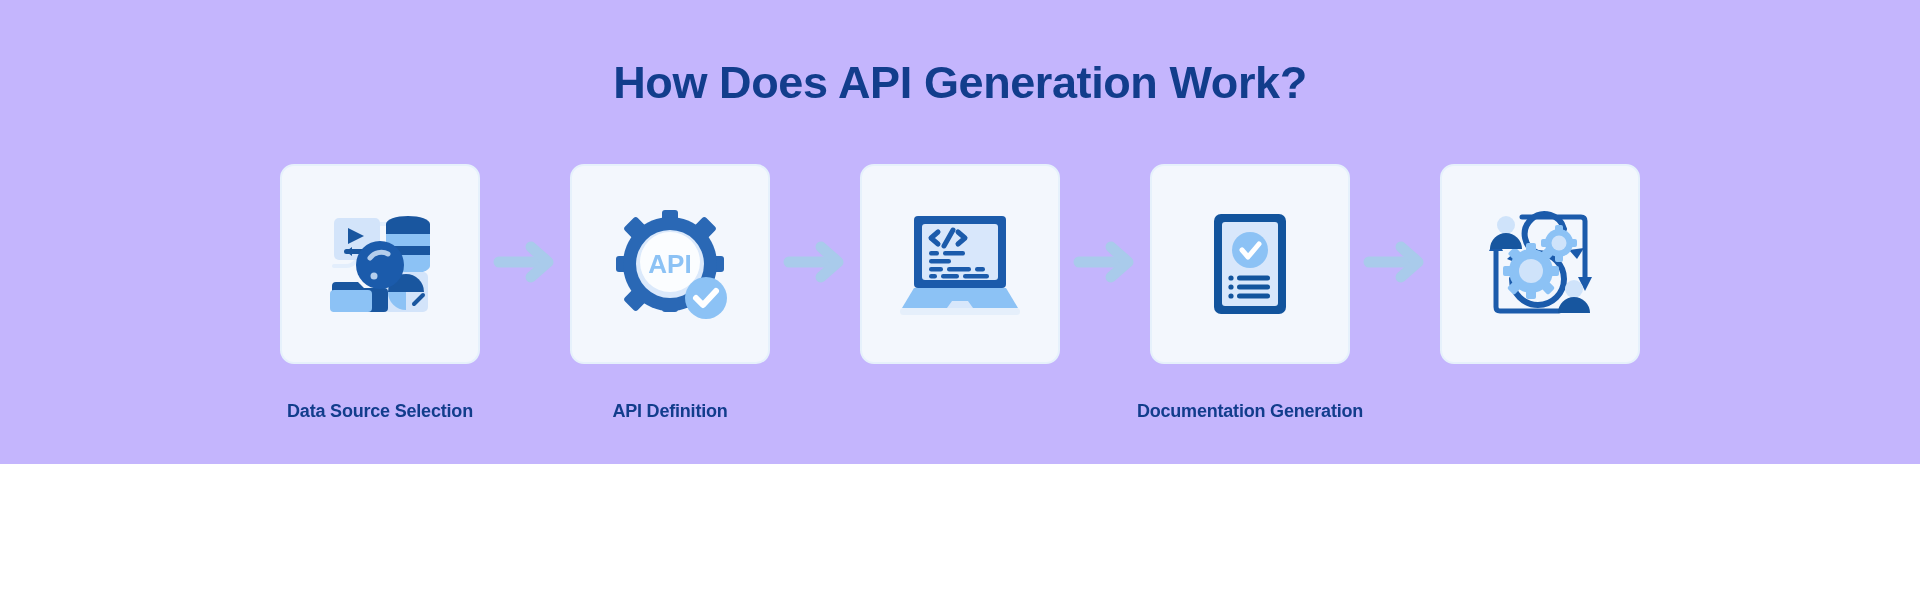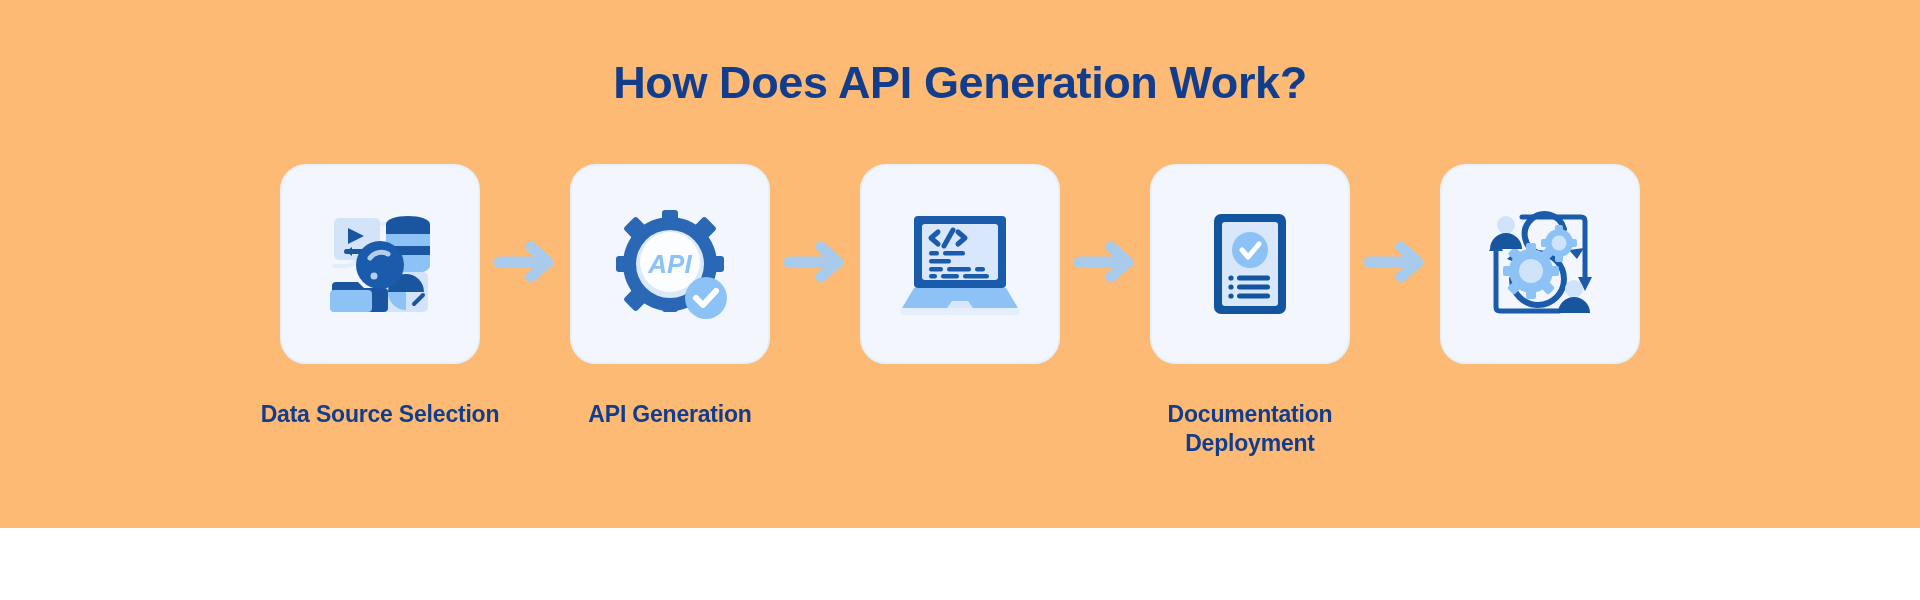--- a/index.html
+++ b/index.html
@@ -5,23 +5,23 @@
   * { box-sizing: border-box; margin: 0; padding: 0; }
   html, body {
     width: 1920px;
     height: 600px;
     background: #ffffff;
     font-family: "Liberation Sans", "DejaVu Sans", sans-serif;
     overflow: hidden;
   }
   #infographic {
     width: 1920px;
-    height: 528px;
+    height: 464px;
     position: relative;
-    background: #fdba74;
+    background: #c4b5fd;
     display: flex;
     flex-direction: column;
     align-items: center;
   }
   .page-title {
     margin-top: 58px;
     font-size: 45px;
     font-weight: bold;
     color: #123d8c;
     letter-spacing: -0.4px;
@@ -39,33 +39,32 @@
   }
   .step {
     width: 200px;
     display: flex;
     flex-direction: column;
     align-items: center;
   }
   .icon-card {
     width: 200px;
     height: 200px;
-    border-radius: 26px;
+    border-radius: 14px;
     background: #f3f7fd;
     border: 2px solid #e6f1fb;
     display: flex;
     align-items: center;
     justify-content: center;
     flex: none;
-    font-style: italic;
   }
   .icon-card svg { display: block; }
   .step-label {
     margin-top: 36px;
-    font-size: 23px;
+    font-size: 18px;
     font-weight: bold;
     color: #123d8c;
     text-align: center;
     line-height: 1.28;
     width: 250px;
     letter-spacing: -0.2px;
   }
   .arrow {
     width: 90px;
     height: 200px;
@@ -161,21 +160,21 @@
             </g>
             <circle cx="58" cy="58" r="34" fill="#dbe9fb"></circle>
             <circle cx="58" cy="56" r="30" fill="#fbfdff"></circle>
             <text x="58" y="67" text-anchor="middle" font-family="Liberation Sans, sans-serif" font-size="26" font-weight="bold" fill="#8cc2f5">API</text>
 
             <circle cx="94" cy="92" r="21" fill="#8cc2f5"></circle>
             <path d="M84 92 L91 99 L104 85" stroke="#ffffff" stroke-width="6" fill="none" stroke-linecap="round" stroke-linejoin="round"></path>
           </svg>
         </span>
       </div>
-      <div class="step-label">API Generation</div>
+      <div class="step-label">API Definition</div>
     </div>
 
     <div class="arrow">
       <span>
         <svg width="64" height="48" viewBox="0 0 64 48" aria-hidden="true">
           <g stroke="#a9cbeb" stroke-width="11" stroke-linecap="round" stroke-linejoin="round" fill="none">
             <path d="M6 24 L48 24"></path>
             <path d="M38 9 L55 24 L38 39"></path>
           </g>
         </svg>
@@ -239,21 +238,21 @@
               <circle cx="31" cy="72" r="2.6"></circle>
               <rect x="37" y="69.5" width="33" height="5" rx="2.5"></rect>
               <circle cx="31" cy="81" r="2.6"></circle>
               <rect x="37" y="78.5" width="33" height="5" rx="2.5"></rect>
               <circle cx="31" cy="90" r="2.6"></circle>
               <rect x="37" y="87.5" width="33" height="5" rx="2.5"></rect>
             </g>
           </svg>
         </span>
       </div>
-      <div class="step-label">Documentation Deployment</div>
+      <div class="step-label">Documentation Generation</div>
     </div>
 
     <div class="arrow">
       <span>
         <svg width="64" height="48" viewBox="0 0 64 48" aria-hidden="true">
           <g stroke="#a9cbeb" stroke-width="11" stroke-linecap="round" stroke-linejoin="round" fill="none">
             <path d="M6 24 L48 24"></path>
             <path d="M38 9 L55 24 L38 39"></path>
           </g>
         </svg>

